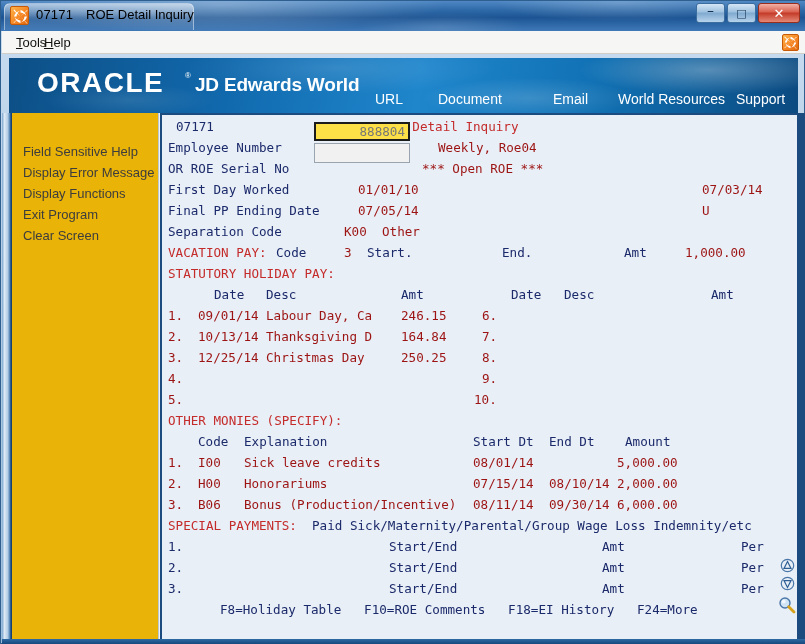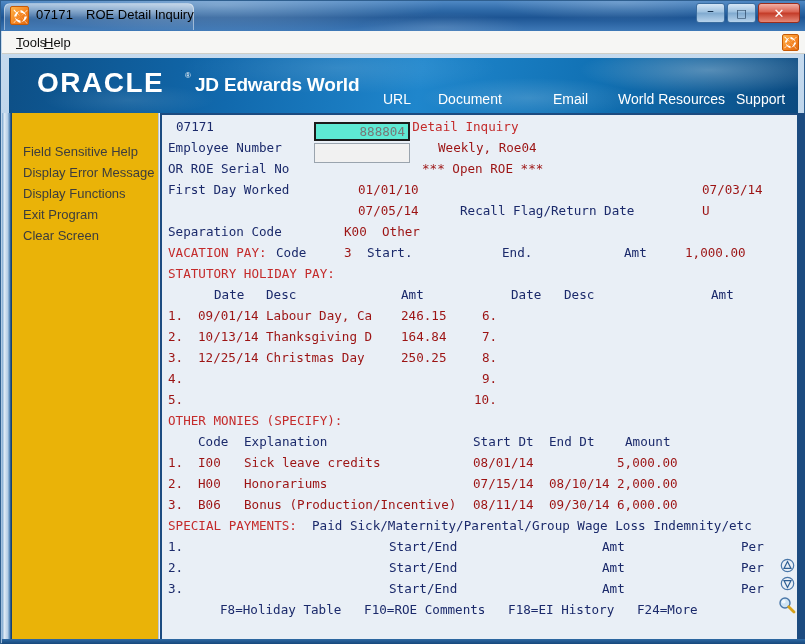--- a/index.html
+++ b/index.html
@@ -116,21 +116,21 @@
   }
   #jde-text {
     position: absolute; left: 186px; top: 16px;
     font-size: 19px; color: #fff; font-weight: bold;
     letter-spacing: -.2px;
   }
   .banner-link {
     position: absolute; top: 33px; font-size: 14px; color: #fff; cursor: pointer;
     white-space: nowrap;
   }
-  #blink-0 { left: 366px; margin-left: 8px; }
+  #blink-0 { left: 366px; }
   #blink-1 { left: 429px; }
   #blink-2 { left: 544px; }
   #blink-3 { left: 609px; }
   #blink-4 { left: 727px; }
 
   
   #body-area {
     position: absolute; left: 1px; top: 112px; width: 803px; height: 531px;
     background: #eef2f7;
   }
@@ -165,21 +165,21 @@
     font-size: 12.6px;
     color: #1d2f7a;
   }
   .t { position: absolute; white-space: pre; }
   .lbl  { color: #1b2a6b; }           
   .val  { color: #9c1313; }           
   .hdr  { color: #c42b2b; }
 
   .fld {
     position: absolute;
-    background: #5eead4;
+    background: #fde047;
     font-family: "DejaVu Sans Mono", monospace;
     font-size: 12.6px;
     text-align: right;
     color: #777;
     padding-right: 3px;
     line-height: 17px;
   }
   #fld-emp { left: 152px; top: 7px; width: 96px; height: 19px;
     border: 2px solid #1b1b1b; }
   #fld-roe { left: 152px; top: 28px; width: 96px; height: 20px;
@@ -350,22 +350,22 @@
         <div class="t val" style="left:276px; top:25px">Weekly, Roe04</div>
 
         <div class="t lbl" style="left:6px; top:46px">OR ROE Serial No</div>
         <input class="fld" id="fld-roe" type="text" readonly="" value="" style="">
         <div class="t val" style="left:260px; top:46px">*** Open ROE ***</div>
 
         <div class="t lbl" style="left:6px;   top:67px">First Day Worked</div>
         <div class="t val" style="left:196px; top:67px">01/01/10</div>
         <div class="t val" style="left:540px; top:67px">07/03/14</div>
 
+        <div class="t lbl" style="left:6px;   top:88px">Final PP Ending Date</div>
         <div class="t val" style="left:196px; top:88px">07/05/14</div>
-        <div class="t lbl" style="left:298px; top:88px">Recall Flag/Return Date</div>
         <div class="t val" style="left:540px; top:88px">U</div>
 
         <div class="t lbl" style="left:6px;   top:109px">Separation Code</div>
         <div class="t val" style="left:182px; top:109px">K00</div>
         <div class="t val" style="left:220px; top:109px">Other</div>
 
         <div class="t hdr" style="left:6px;   top:130px">VACATION PAY:</div>
         <div class="t lbl" style="left:114px; top:130px">Code</div>
         <div class="t val" style="left:182px; top:130px">3</div>
         <div class="t lbl" style="left:205px; top:130px">Start.</div>

